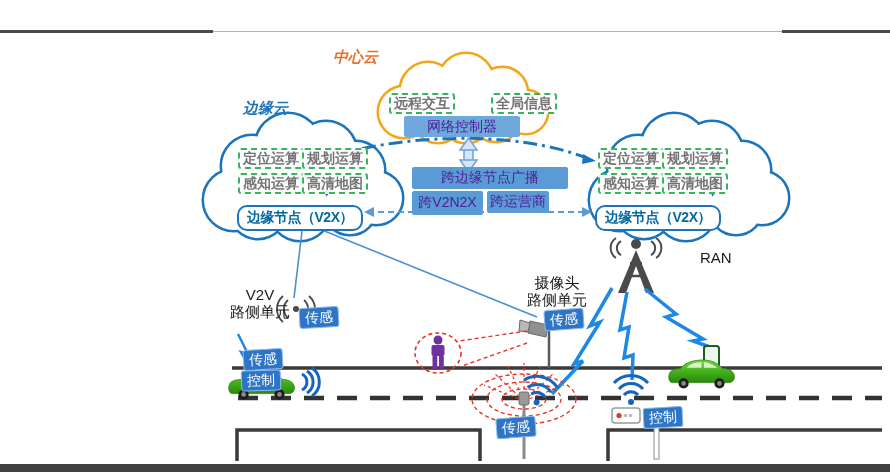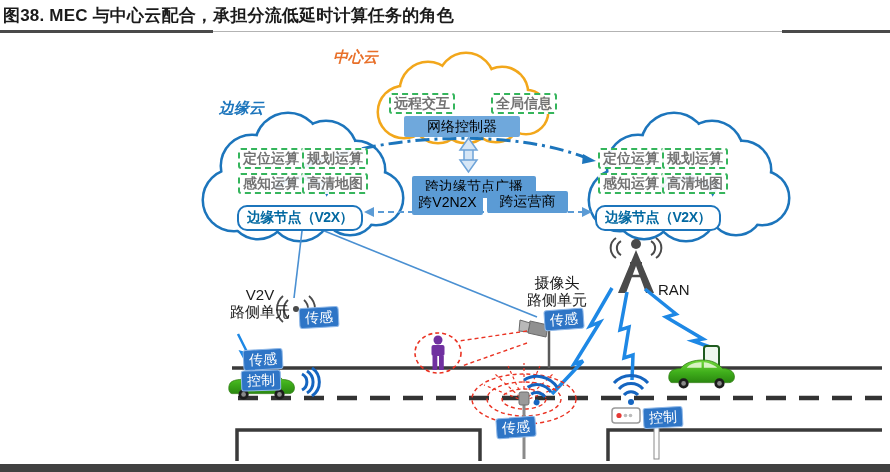--- a/index.html
+++ b/index.html
@@ -9,33 +9,32 @@
   #title{left:3px;top:4px;font-size:17px;font-weight:bold;color:#1a1a1a;letter-spacing:0.2px;white-space:nowrap;}
   .rule{position:absolute;top:30px;height:3px;background:#4a4a4a;}
   .rule.mid{top:31px;height:1px;background:#b3b3b3;}
   .cloudlabel{font-size:15px;font-weight:bold;white-space:nowrap;font-style:italic;}
   .tag{position:absolute;height:21px;line-height:17px;padding:0 3px;box-sizing:border-box;
        border:2px dashed #35b55c;color:#737373;background:rgba(255,255,255,0.92);
        font-size:14px;font-weight:bold;white-space:nowrap;border-radius:3px;display:flex;align-items:center;justify-content:center;}
   .nodebox{position:absolute;width:126px;height:26px;box-sizing:border-box;border:2.5px solid #1c75bc;
        border-radius:10px;background:#fff;color:#0369a1;font-size:14px;font-weight:bold;
        display:flex;align-items:center;justify-content:center;white-space:nowrap;letter-spacing:-0.5px;}
-  .bluebox{position:absolute;background:#5b9bd5;color:#000000;font-size:14px;display:flex;align-items:center;
+  .bluebox{position:absolute;background:#5b9bd5;color:#4c1d95;font-size:14px;display:flex;align-items:center;
        justify-content:center;border-radius:2px;white-space:nowrap;box-sizing:border-box;}
   .badge{position:absolute;background:#2e75c6;border:1px solid #8fb8e8;color:#fff;font-size:14px;
        line-height:17px;padding:1px 5px;border-radius:3px;white-space:nowrap;}
   .roadtext{position:absolute;color:#1a1a1a;font-size:15px;line-height:17px;text-align:center;white-space:nowrap;}
   svg{position:absolute;left:0;top:0;}
 </style>
 </head>
 <body>
 
 <div id="fig">
 
-  <div class="abs" id="title">图38. MEC 与中心云配合，承担分流低延时计算任务的角色</div>
   <div class="rule" style="left:0;width:213px;"></div>
   <div class="rule mid" style="left:213px;width:569px;"></div>
   <div class="rule" style="left:782px;width:108px;"></div>
 
   <svg width="890" height="472" viewBox="0 0 890 472">
     <defs>
       <linearGradient id="carGrad" x1="0" y1="0" x2="0" y2="1">
         <stop offset="0" stop-color="#72d93c"></stop>
           <stop offset="0.55" stop-color="#3fae1b"></stop>
           <stop offset="1" stop-color="#2b8810"></stop>
@@ -251,43 +250,43 @@
       <circle cx="630.5" cy="415.5" r="1.8" fill="#bbb"></circle>
     </g>
 
     <g>
       <rect x="704" y="346" width="15" height="27" rx="2.5" fill="#eef7ee" stroke="#1f5b1f" stroke-width="2"></rect>
       <use href="#car-shape" transform="translate(668,360) scale(0.78)"></use>
     </g>
   </svg>
 
   <div class="abs cloudlabel" style="left:333px;top:48px;color:#e8702a;">中心云</div>
-  <div class="abs cloudlabel" style="left:219px;top:99px;color:#1c75bc;text-align:right;">边缘云</div>
+  <div class="abs cloudlabel" style="left:243px;top:99px;color:#1c75bc;text-align:right;">边缘云</div>
 
   <div class="tag" style="left:389px;top:93px;">远程交互</div>
   <div class="tag" style="left:459px;top:93px;margin-left:32px;">全局信息</div>
   <div class="bluebox" style="left:404px;top:116px;width:116px;height:21px;background:#6fa8dc;">网络控制器</div>
 
   <div class="tag" style="left:238px;top:148px;">定位运算</div>
   <div class="tag" style="left:302px;top:148px;">规划运算</div>
   <div class="tag" style="left:238px;top:173px;">感知运算</div>
   <div class="tag" style="left:302px;top:173px;">高清地图</div>
   <div class="nodebox" style="left:237px;top:205px;">边缘节点（V2X）</div>
 
   <div class="tag" style="left:598px;top:148px;">定位运算</div>
   <div class="tag" style="left:662px;top:148px;">规划运算</div>
   <div class="tag" style="left:598px;top:173px;">感知运算</div>
   <div class="tag" style="left:662px;top:173px;">高清地图</div>
   <div class="nodebox" style="left:595px;top:205px;">边缘节点（V2X）</div>
 
-  <div class="bluebox" style="left:412px;top:176px;width:124px;height:22px;">跨边缘节点广播</div>
+  <div class="bluebox" style="left:412px;top:167px;width:156px;height:22px;">跨边缘节点广播</div>
   <div class="bluebox" style="left:412px;top:191px;width:71px;height:24px;">跨V2N2X</div>
-  <div class="bluebox" style="left:487px;top:191px;width:81px;height:22px;">跨运营商</div>
-
-  <div class="roadtext" style="left:658px;top:249px;margin-top:32px;">RAN</div>
+  <div class="bluebox" style="left:487px;top:191px;width:62px;height:22px;">跨运营商</div>
+
+  <div class="roadtext" style="left:700px;top:249px;">RAN</div>
 
   <div class="roadtext" style="left:225px;top:286px;width:70px;">
     <div>V2V</div>
     <div>路侧单元</div>
   </div>
   <div class="badge" style="left:299px;top:307px;transform:rotate(-3deg);">传感</div>
 
   <div class="badge" style="left:243px;top:349px;transform:rotate(-3deg);">传感</div>
   <div class="badge" style="left:241px;top:370px;transform:rotate(-2deg);">控制</div>
 

